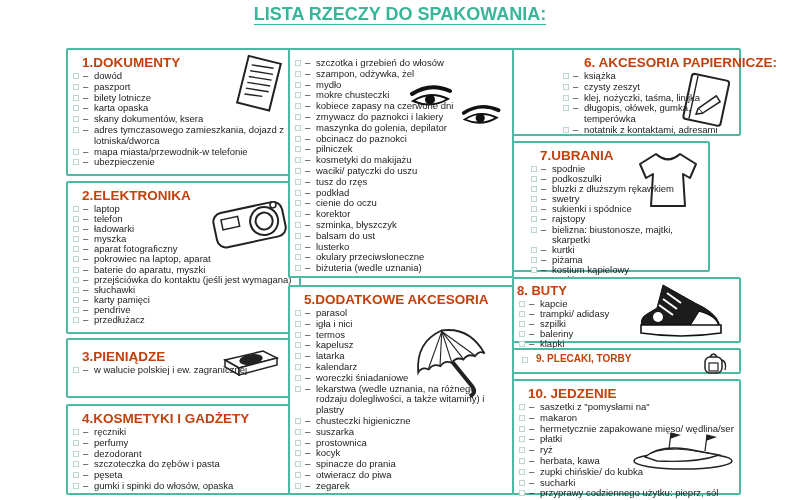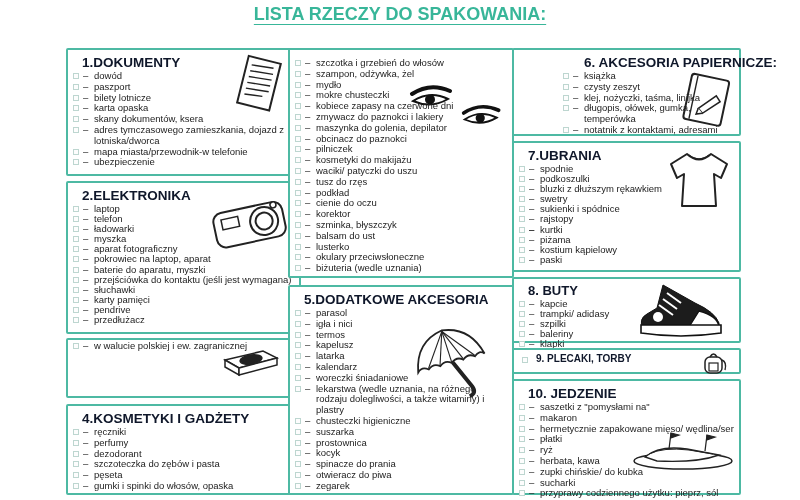--- a/index.html
+++ b/index.html
@@ -20,21 +20,21 @@
     position:absolute;top:4px;left:0;width:100%;
     text-align:center;font-size:18px;font-weight:bold;
     color:var(--title);letter-spacing:0px;
     text-decoration:underline;text-underline-offset:4px;
   }
   .box{
     position:absolute;border:2px solid var(--accent);
     background:#ffffff;border-radius:2px;
   }
   .box h2{
-    margin:5px 8px 1px 14px;font-size:13.5px;font-weight:bold;color:#0f172a;
+    margin:5px 8px 1px 14px;font-size:13.5px;font-weight:bold;color:#c2410c;
     white-space:nowrap;
   }
   .box ul{list-style:none;margin:1px 0 0 0;padding:0 5px 0 14px;}
   .box li{
     position:relative;padding-left:12px;font-size:9.5px;line-height:10.8px;
     color:#222;
   }
   .box.tight li{line-height:10.1px;}
   .box.xtight li{line-height:10px;}
   .cb{
@@ -105,20 +105,21 @@
         <li><span class="cb"></span><span class="dash">–</span><span class="lbl">baterie do aparatu, myszki</span></li>
         <li><span class="cb"></span><span class="dash">–</span><span class="lbl">przejściówka do kontaktu (jeśli jest wymagana)</span></li>
         <li><span class="cb"></span><span class="dash">–</span><span class="lbl">słuchawki</span></li>
         <li><span class="cb"></span><span class="dash">–</span><span class="lbl">karty pamięci</span></li>
         <li><span class="cb"></span><span class="dash">–</span><span class="lbl">pendrive</span></li>
         <li><span class="cb"></span><span class="dash">–</span><span class="lbl">przedłużacz</span></li>
       </ul>
   </div>
 
   <div class="box" style="left:66px;top:338px;width:235px;height:60px;">
+    <h2 style="margin-top:9px;">3.PIENIĄDZE</h2>
     <span class="icon" style="right:16px;top:4px;">
       <svg width="66" height="40" viewBox="0 0 66 40">
         <g stroke="#222" stroke-width="1.5">
           <path d="M8 16 L46 7 L60 14 L22 24 Z" fill="#fff"></path>
           <path d="M8 16 L22 24 L22 31 L8 23 Z" fill="#fff"></path>
           <path d="M22 24 L60 14 L60 21 L22 31 Z" fill="#fff"></path>
           <ellipse cx="34" cy="15.5" rx="11" ry="4.5" fill="#222" transform="rotate(-8 34 15.5)"></ellipse>
         </g>
       </svg>
     </span>
@@ -228,45 +229,45 @@
     </span>
     <ul>
         <li><span class="cb"></span><span class="dash">–</span><span class="lbl">książka</span></li>
         <li><span class="cb"></span><span class="dash">–</span><span class="lbl">czysty zeszyt</span></li>
         <li><span class="cb"></span><span class="dash">–</span><span class="lbl">klej, nożyczki, taśma, linijka</span></li>
         <li><span class="cb"></span><span class="dash">–</span><span class="lbl">długopis, ołówek, gumka, temperówka</span></li>
         <li><span class="cb"></span><span class="dash">–</span><span class="lbl">notatnik z kontaktami, adresami</span></li>
       </ul>
   </div>
 
-  <div class="box tight" style="left:512px;top:141px;width:229px;height:131px;">
+  <div class="box tight" style="left:512px;top:141px;width:198px;height:131px;padding-left:12px;">
     <h2>7.UBRANIA</h2>
     <span class="icon" style="right:8px;top:6px;">
       <svg width="66" height="62" viewBox="0 0 66 62">
         <path d="M22 5 L6 15 L12 29 L19 25 L17 57 L51 57 L49 25 L56 29 L62 15 L46 5 Q34 16 22 5 Z" fill="#fff" stroke="#222" stroke-width="2" stroke-linejoin="round"></path>
         <path d="M24 6 Q34 14 44 6" fill="none" stroke="#222" stroke-width="1.4"></path>
       </svg>
     </span>
     <ul>
         <li><span class="cb"></span><span class="dash">–</span><span class="lbl">spodnie</span></li>
         <li><span class="cb"></span><span class="dash">–</span><span class="lbl">podkoszulki</span></li>
         <li><span class="cb"></span><span class="dash">–</span><span class="lbl">bluzki z dłuższym rękawkiem</span></li>
         <li><span class="cb"></span><span class="dash">–</span><span class="lbl">swetry</span></li>
         <li><span class="cb"></span><span class="dash">–</span><span class="lbl">sukienki i spódnice</span></li>
         <li><span class="cb"></span><span class="dash">–</span><span class="lbl">rajstopy</span></li>
-        <li><span class="cb"></span><span class="dash">–</span></li>
+        <li><span class="cb"></span><span class="dash">–</span><span class="lbl">bielizna: biustonosze, majtki, skarpetki</span></li>
         <li><span class="cb"></span><span class="dash">–</span><span class="lbl">kurtki</span></li>
         <li><span class="cb"></span><span class="dash">–</span><span class="lbl">piżama</span></li>
         <li><span class="cb"></span><span class="dash">–</span><span class="lbl">kostium kąpielowy</span></li>
         <li><span class="cb"></span><span class="dash">–</span><span class="lbl">paski</span></li>
       </ul>
   </div>
 
   <div class="box xtight" style="left:512px;top:277px;width:229px;height:66px;">
-    <h2 style="margin:4px 8px 0 14px;font-size:13px;">8. BUTY</h2>
+    <h2 style="margin:4px 8px 0 3px;font-size:13px;">8. BUTY</h2>
     <span class="icon" style="right:14px;top:2px;">
       <svg width="92" height="60" viewBox="0 0 92 60">
         <path d="M30 4 L62 22 Q82 31 86 42 L86 48 L10 48 Q5 38 14 33 L24 27 Z" fill="#1c1c1c" stroke="#111"></path>
         <path d="M66 30 Q85 35 86 46 L56 46 Z" fill="#fff" stroke="#111" stroke-width="1.4"></path>
         <path d="M8 44 L88 44 L88 52 Q48 58 8 52 Z" fill="#fff" stroke="#111" stroke-width="1.6"></path>
         <g stroke="#fff" stroke-width="2">
           <line x1="34" y1="12" x2="48" y2="22"></line>
             <line x1="30" y1="18" x2="44" y2="28"></line>
           <line x1="26" y1="24" x2="40" y2="34"></line>
         </g>

